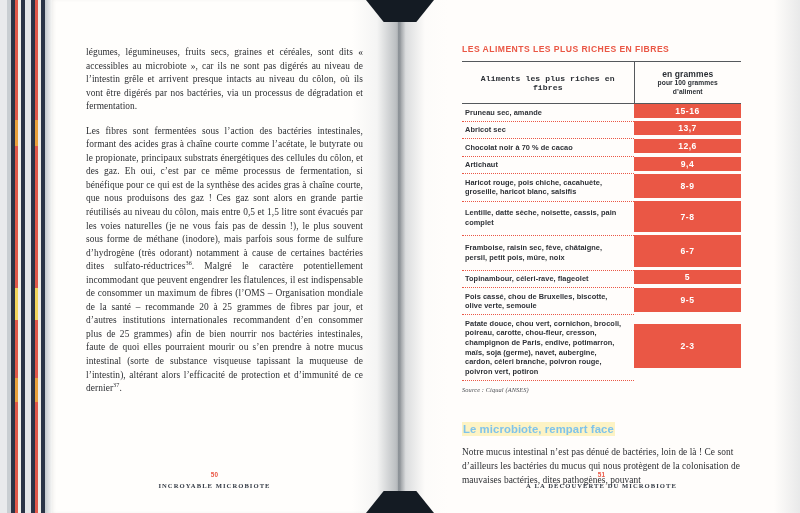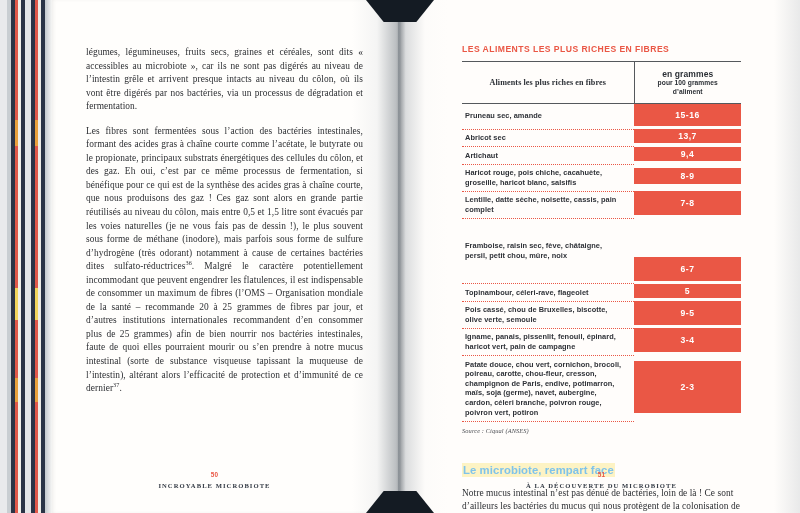--- a/index.html
+++ b/index.html
@@ -75,21 +75,21 @@
   .col-food{width:172px;}
   .col-val{width:107px;}
 
   
   .thead-row th{
     border-top:1.4px solid #55585c;
     border-bottom:1.4px solid #55585c;
     height:41px;
   }
   .th-food{
-    font-family:Liberation Serif, serif;
+    font-family:Liberation Mono, monospace;
     font-weight:bold;font-size:8.1px;color:#2c3036;
     text-align:center;letter-spacing:.1px;
     border-right:1.4px solid #55585c;
     padding:0 6px !important;
   }
   .th-val{padding:0 4px !important;text-align:center;}
   .th-val .big{
     display:block;font-family:Liberation Sans, sans-serif;
     font-weight:bold;font-size:8.5px;color:#2c3036;letter-spacing:.1px;
   }
@@ -224,75 +224,75 @@
             <span class="big">en grammes</span>
             <span class="small">pour 100 grammes</span>
             <span class="small">d’aliment</span>
           </th>
         </tr>
       </thead>
       <tbody id="fibre-rows">
           <tr class="frow">
             <td class="food">Pruneau sec, amande</td>
             <td class="val">
-              <div class="chip" style="height: 22px;">15-16</div>
+              <div class="chip" style="height: 14px;">15-16</div>
             </td>
           </tr>
           <tr class="frow">
             <td class="food">Abricot sec</td>
             <td class="val">
               <div class="chip" style="height: 14px;">13,7</div>
             </td>
           </tr>
           <tr class="frow">
+            <td class="food">Chocolat noir à 70 % de cacao</td>
+            <td class="val">
+              <div class="chip" style="height: 14px;">12,6</div>
+            </td>
+          </tr>
+          <tr class="frow">
             <td class="food">Artichaut</td>
             <td class="val">
               <div class="chip" style="height: 14px;">9,4</div>
             </td>
           </tr>
           <tr class="frow">
             <td class="food">Haricot rouge, pois chiche, cacahuète, groseille, haricot blanc, salsifis</td>
             <td class="val">
-              <div class="chip" style="height: 16px;">8-9</div>
+              <div class="chip" style="height: 24px;">8-9</div>
             </td>
           </tr>
           <tr class="frow">
             <td class="food">Lentille, datte sèche, noisette, cassis, pain complet</td>
             <td class="val">
-              <div class="chip" style="height: 24px;">7-8</div>
-            </td>
-          </tr>
-          <tr class="frow">
-            <td class="food">Framboise, raisin sec, fève, châtaigne, persil, petit chou, mûre, noix</td>
-            <td class="val">
-              <div class="chip" style="height: 24px; margin-top: 38px;">6-7</div>
+              <div class="chip" style="height: 31px;">7-8</div>
+            </td>
+          </tr>
+          <tr class="frow">
+            <td class="food">Framboise, raisin sec, fève, châtaigne, persil, petit pois, mûre, noix</td>
+            <td class="val">
+              <div class="chip" style="height: 32px;">6-7</div>
             </td>
           </tr>
           <tr class="frow">
             <td class="food">Topinambour, céleri-rave, flageolet</td>
             <td class="val">
               <div class="chip" style="height: 14px;">5</div>
             </td>
           </tr>
           <tr class="frow">
             <td class="food">Pois cassé, chou de Bruxelles, biscotte, olive verte, semoule</td>
             <td class="val">
               <div class="chip" style="height: 24px;">9-5</div>
             </td>
           </tr>
           <tr class="frow">
-            <td class="food">Igname, panais, pissenlit, fenouil, épinard, haricot vert, pain de campagne</td>
-            <td class="val">
-              <div class="chip" style="height: 24px;">3-4</div>
-            </td>
-          </tr>
-          <tr class="frow">
             <td class="food">Patate douce, chou vert, cornichon, brocoli, poireau, carotte, chou-fleur, cresson, champignon de Paris, endive, potimarron, maïs, soja (germe), navet, aubergine, cardon, céleri branche, poivron rouge, poivron vert, potiron</td>
             <td class="val">
-              <div class="chip" style="height: 52px;">2-3</div>
+              <div class="chip" style="height: 44px;">2-3</div>
             </td>
           </tr>
         </tbody>
     </table>
 
     <p id="source-note">Source : Ciqual (ANSES)</p>
 
     <div id="section-heading">
       <span class="line">Le microbiote, rempart face</span><br>
     </div>

